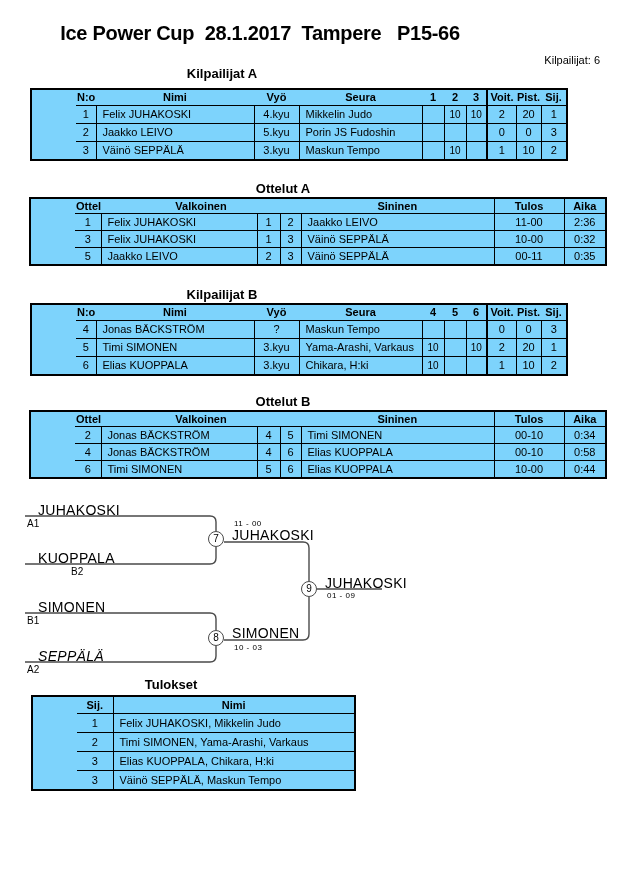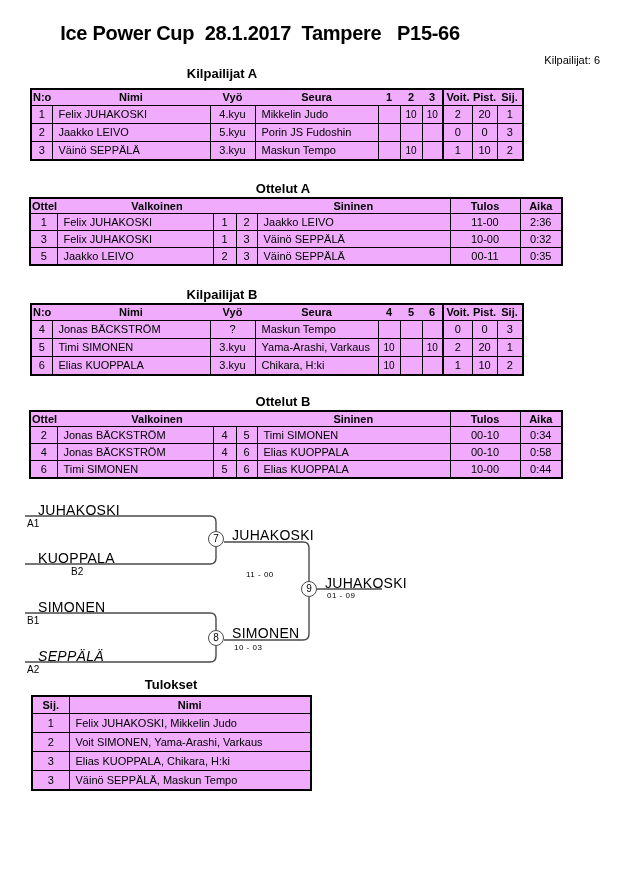--- a/index.html
+++ b/index.html
@@ -21,21 +21,21 @@
   }
   .section-heading {
     font-size: 13px; font-weight: bold; text-align: center; width: 200px; white-space: pre;
   }
   .h-kilp-a { top: 66px;  left: 122px; }
   .h-ott-a  { top: 181px; left: 183px; }
   .h-kilp-b { top: 287px; left: 122px; }
   .h-ott-b  { top: 394px; left: 183px; }
   .h-tulok  { top: 677px; left: 71px; }
 
-  .tblwrap { position: absolute; border: 2px solid #000; background: #f0abfc; }
+  .tblwrap { position: absolute; border: 2px solid #000; background: #7dd3fc; padding-left: 44px; }
   table { border-collapse: collapse; table-layout: fixed; }
   th, td { padding: 0; overflow: hidden; white-space: nowrap; vertical-align: middle; }
   thead th { font-weight: bold; font-size: 11px; border: none; border-bottom: 1px solid #000; }
   tbody td { font-size: 11px; border: 1px solid #000; }
   tbody td:first-child { border-left: none; }
   tbody td:last-child { border-right: none; }
   tbody tr:last-child td { border-bottom: none; }
   .thick { border-left: 2px solid #000 !important; }
   thead th.vline { border-left: 1px solid #000; }
   .c { text-align: center; }
@@ -343,21 +343,21 @@
 <div class="bk-seed" style="left:27px; top:518px;">A1</div>
 <div class="bk-name" style="left:38px; top:550px;">KUOPPALA</div>
 <div class="bk-seed" style="left:27px; top:566px;padding-left:44px;">B2</div>
 <div class="bk-name" style="left:38px; top:599px;">SIMONEN</div>
 <div class="bk-seed" style="left:27px; top:615px;">B1</div>
 <div class="bk-name" style="left:38px; top:648px;font-style:italic;">SEPPÄLÄ</div>
 <div class="bk-seed" style="left:27px; top:664px;">A2</div>
 
 <div class="bk-circle" style="left:208px; top:531px;">7</div>
 <div class="bk-name" style="left:232px; top:527px;">JUHAKOSKI</div>
-<div class="bk-score" style="left:234px; top:570px;margin-left:12px;">11 - 00</div>
+<div class="bk-score" style="left:234px; top:519px;">11 - 00</div>
 
 <div class="bk-circle" style="left:208px; top:630px;">8</div>
 <div class="bk-name" style="left:232px; top:625px;">SIMONEN</div>
 <div class="bk-score" style="left:234px; top:643px;">10 - 03</div>
 
 <div class="bk-circle" style="left:301px; top:581px;">9</div>
 <div class="bk-name" style="left:325px; top:575px;">JUHAKOSKI</div>
 <div class="bk-score" style="left:327px; top:591px;">01 - 09</div>
 
 <div class="abs section-heading h-tulok">Tulokset</div>
@@ -374,21 +374,21 @@
         <th class="c vline">Nimi</th>
       </tr>
     </thead>
     <tbody>
       <tr>
         <td class="c">1</td>
         <td class="l">Felix JUHAKOSKI, Mikkelin Judo</td>
       </tr>
       <tr>
         <td class="c">2</td>
-        <td class="l">Voit SIMONEN, Yama-Arashi, Varkaus</td>
+        <td class="l">Timi SIMONEN, Yama-Arashi, Varkaus</td>
       </tr>
       <tr>
         <td class="c">3</td>
         <td class="l">Elias KUOPPALA, Chikara, H:ki</td>
       </tr>
       <tr>
         <td class="c">3</td>
         <td class="l">Väinö SEPPÄLÄ, Maskun Tempo</td>
       </tr>
     </tbody>

